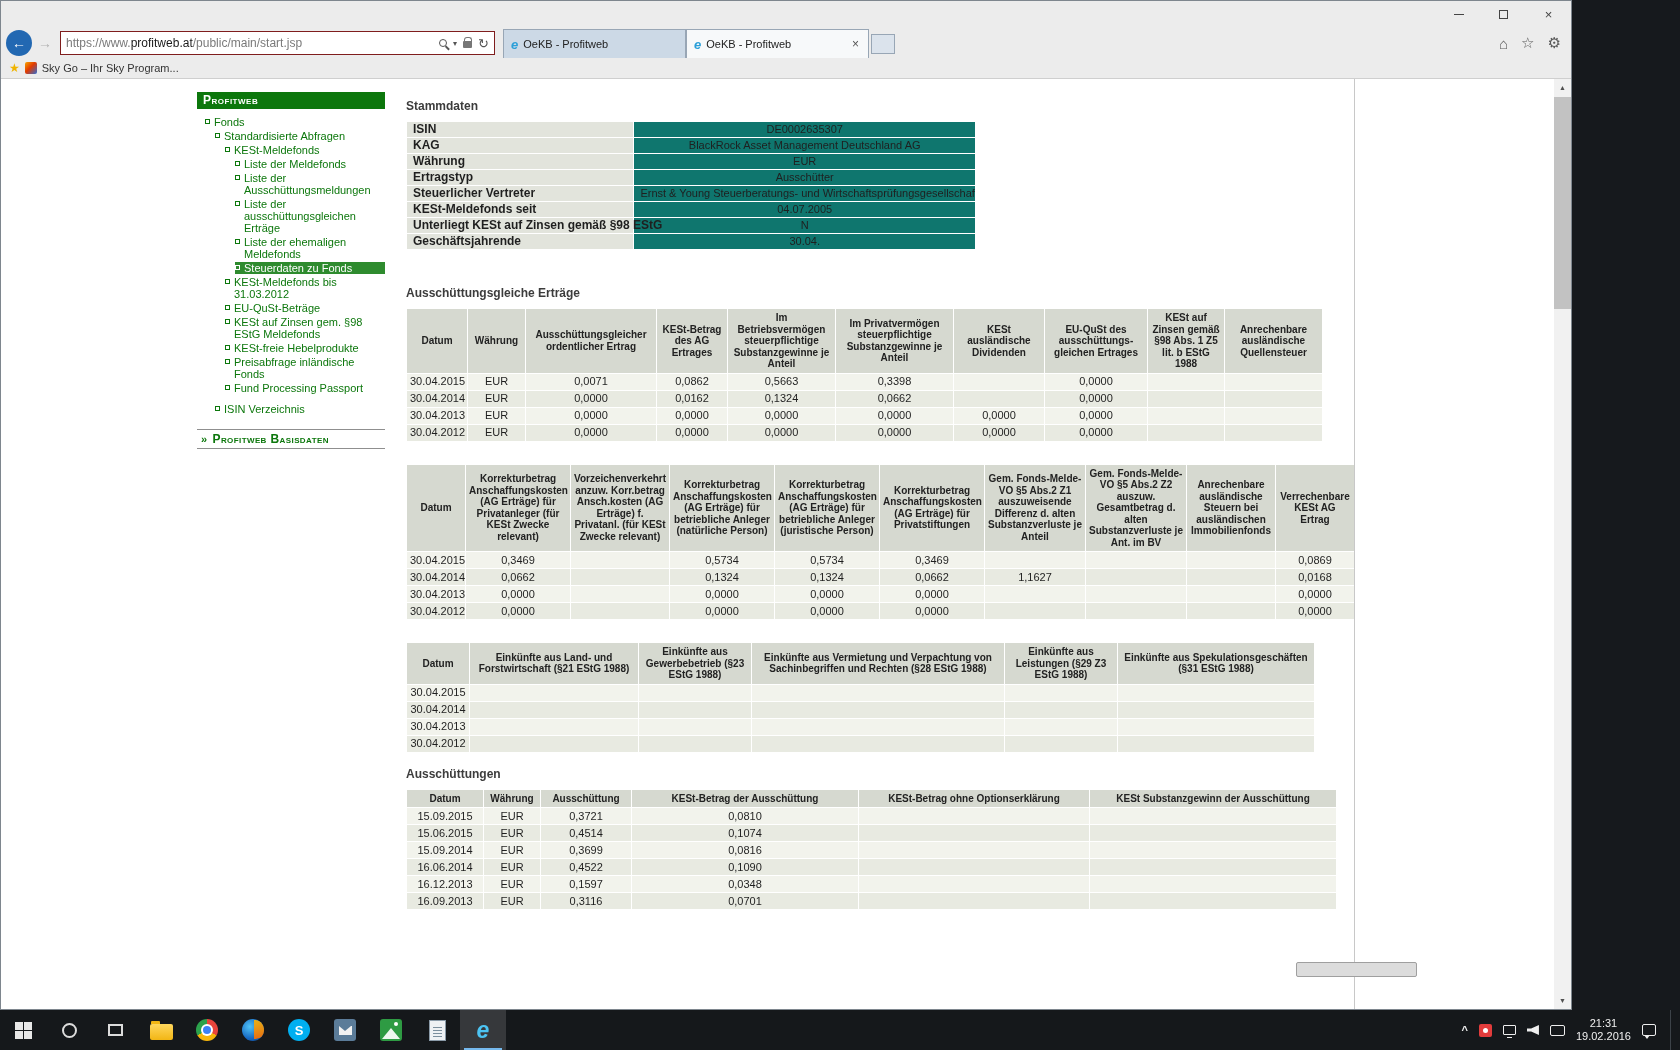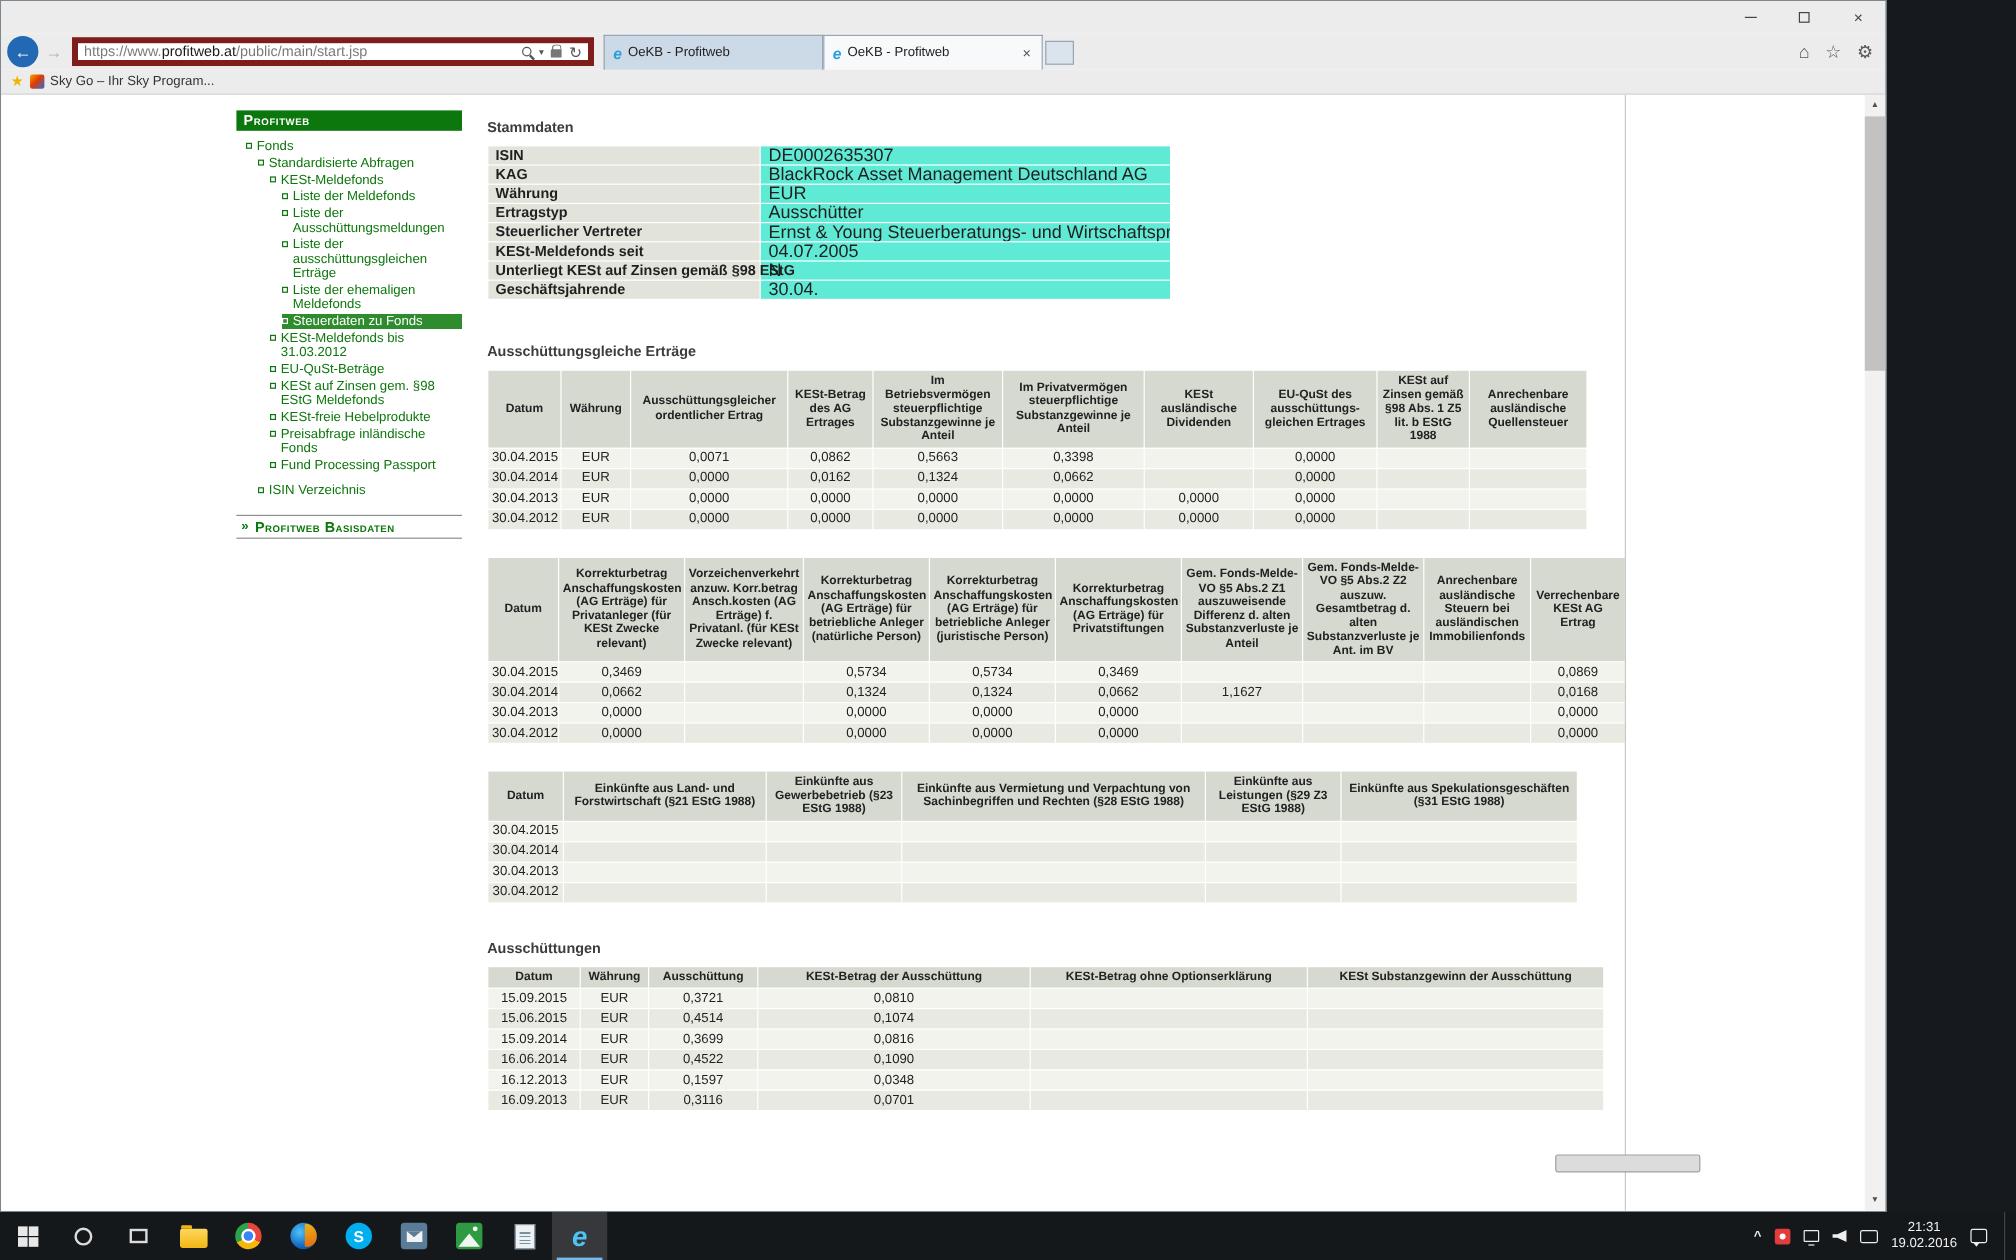--- a/index.html
+++ b/index.html
@@ -18,21 +18,21 @@
   .titlebar{height:27px;background:#ececec;position:relative;flex:0 0 auto;}
   .win-controls{position:absolute;right:0;top:0;display:flex;height:100%;}
   .win-btn{width:45px;height:100%;display:flex;align-items:center;justify-content:center;color:#444;font-size:13px;}
   .glyph-min{width:10px;height:1px;background:#444;display:block;}
   .glyph-max{width:9px;height:9px;border:1px solid #444;display:block;}
 
   .navbar{height:30px;background:#ececec;display:flex;align-items:center;position:relative;flex:0 0 auto;}
   .nav-btn{display:flex;align-items:center;justify-content:center;}
   .back{width:26px;height:26px;border-radius:50%;background:#2268b2;color:#fff;font-size:14px;margin-left:5px;}
   .fwd{width:22px;height:26px;color:#b2b2b2;font-size:14px;margin-left:2px;}
-  .addressbar{width:435px;height:24px;background:#fff;border:5px solid #7f1d1d;margin-left:4px;display:flex;align-items:center;padding:0 5px;font-size:12px;}
+  .addressbar{width:435px;height:24px;background:#fff;border:1px solid #7f1d1d;margin-left:4px;display:flex;align-items:center;padding:0 5px;font-size:12px;}
   .url{flex:1;white-space:nowrap;overflow:hidden;}
   .u-gray{color:#7a7a7a}.u-dark{color:#1a1a1a}
   .addr-icons{display:flex;align-items:center;gap:6px;color:#555;}
   .mag{width:8px;height:8px;border:1.5px solid #555;border-radius:50%;position:relative;display:block;}
   .mag::after{content:'';position:absolute;width:5px;height:1.5px;background:#555;transform:rotate(45deg);right:-4px;bottom:-2px;}
   .caret{font-size:8px;color:#555;}
   .lock{width:9px;height:7px;background:#777;border-radius:1px;position:relative;margin-top:3px;display:block;}
   .lock::before{content:'';position:absolute;top:-4px;left:1px;width:6px;height:5px;border:1.5px solid #777;border-bottom:none;border-radius:3px 3px 0 0;}
   .refresh{font-size:13px;color:#555;}
 
@@ -63,25 +63,25 @@
   .nav-item.active{background-color:var(--active-green);}
   .nav-item.active .nav-label{color:#fff;font-weight:normal;}
   .nav-item.active .bullet{border-color:#fff;}
   .nav-item.lvl1:last-child{margin-top:7px;}
   .sb-footer{margin-top:13px;border-top:1px solid #8f8f8f;border-bottom:1px solid #8f8f8f;padding:2px 4px;display:flex;align-items:center;gap:5px;color:var(--brand-green);font-variant:small-caps;font-weight:bold;font-size:12px;letter-spacing:.4px;cursor:pointer;}
   .sb-footer-icon{font-size:11px;}
 
   .main{position:absolute;left:405px;top:0;width:948px;padding-top:20px;}
   .main h2{font-size:12px;color:#3c3c3c;font-weight:bold;}
   .mt1{margin-top:36px;}
-  .mt2{margin-top:30px;}
+  .mt2{margin-top:14px;}
   table{border-collapse:separate;border-spacing:1px;}
   .kv-table{margin-top:8px;width:570px;table-layout:fixed;}
   .kv-table th{width:226px;background:#e2e4dc;text-align:left;font-weight:bold;font-size:12px;padding:1px 6px;color:#1f1f1f;line-height:13px;white-space:nowrap;}
-  .kv-table td{background:#5eead4;font-size:15px;padding:1px 6px;color:#1f1f1f;line-height:13px;white-space:nowrap;overflow:hidden;}
+  .kv-table td{background:#0f766e;font-size:11px;padding:1px 6px;color:#1f1f1f;line-height:13px;white-space:nowrap;overflow:hidden;text-align:center;}
   .data-table{margin-top:8px;table-layout:fixed;}
   .data-table th{background:var(--th-bg);font-size:10px;font-weight:bold;text-align:center;padding:3px 3px;color:#222;line-height:11.5px;vertical-align:middle;overflow:hidden;}
   .data-table td{font-size:11px;text-align:center;padding:1.5px 3px;color:#1f1f1f;line-height:13px;white-space:nowrap;overflow:hidden;}
   .data-table tbody tr:nth-child(odd) td{background:var(--row-light);}
   .data-table tbody tr:nth-child(even) td{background:var(--row-dark);}
   .t1{width:917px}.t2{width:949px}.t3{width:909px}.t4{width:931px}
 
   .scrollbar{position:absolute;right:0;top:0;bottom:0;width:17px;background:#f1f1f1;display:flex;flex-direction:column;align-items:center;}
   .sb-arrow{height:17px;width:17px;display:flex;align-items:center;justify-content:center;font-size:7px;color:#505050;}
   .sb-arrow.down{margin-top:auto;}

